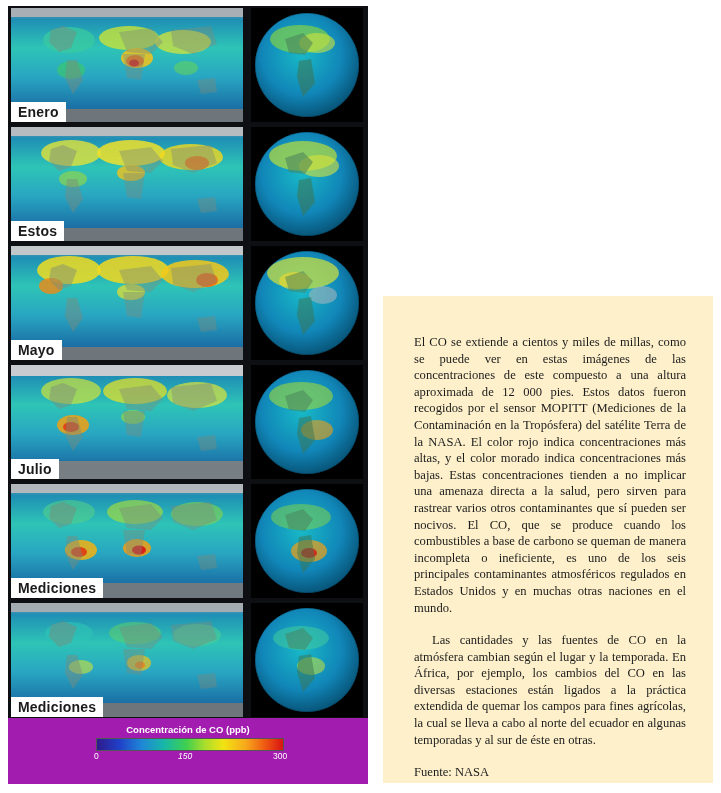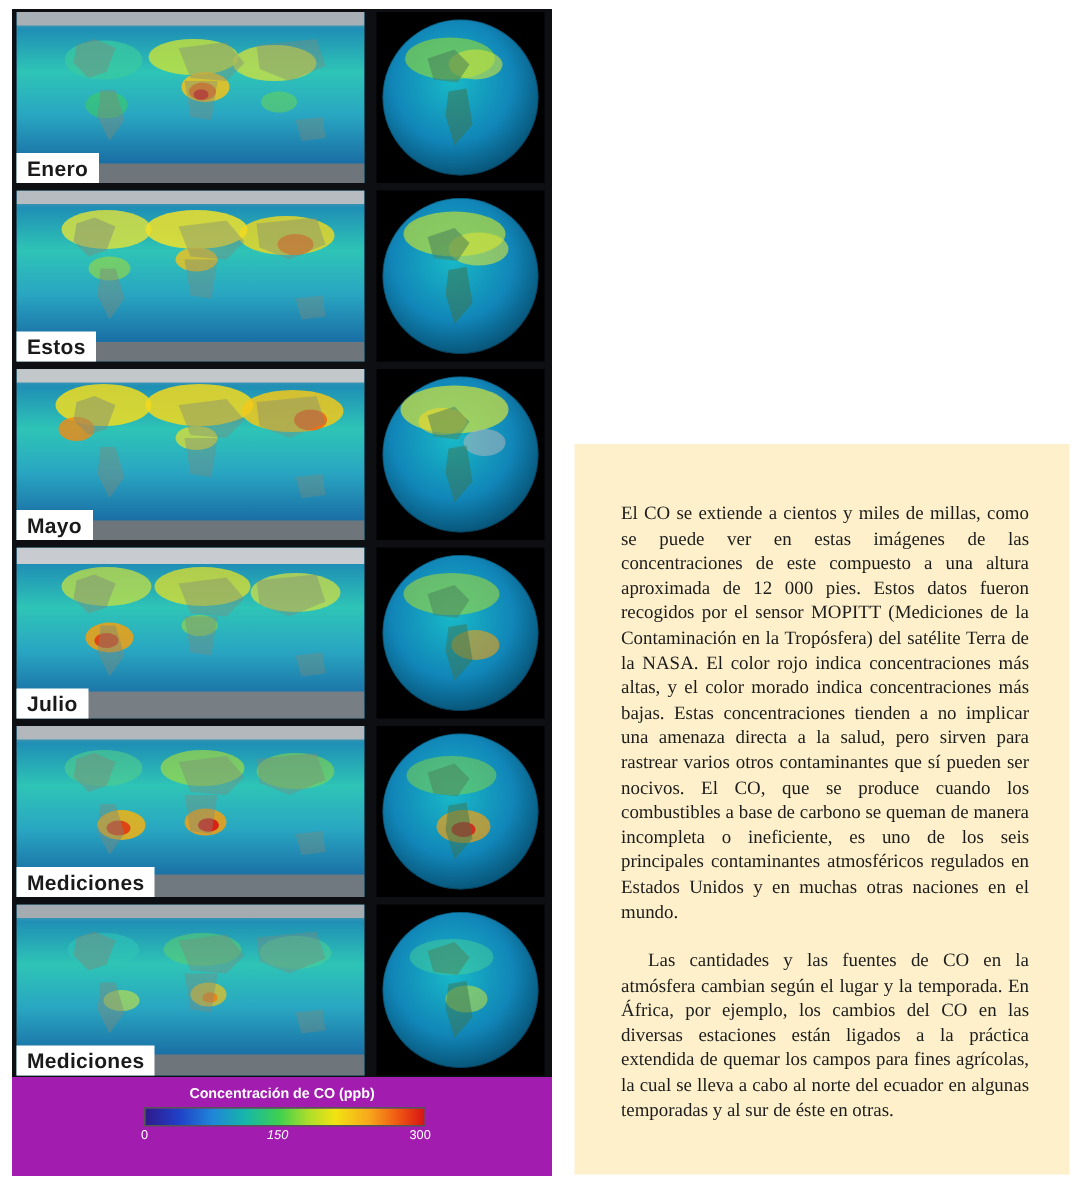--- a/index.html
+++ b/index.html
@@ -387,14 +387,15 @@
     <div class="cb-tick" id="cb-min">0</div>
     <div class="cb-tick" id="cb-mid">150</div>
     <div class="cb-tick" id="cb-max">300</div>
   </div>
 </div>
 
 <div id="text-panel">
   <div id="text-inner">
     <p id="para-1">El CO se extiende a cientos y miles de millas, como se puede ver en estas imágenes de las concentraciones de este compuesto a una altura aproximada de 12 000 pies. Estos datos fueron recogidos por el sensor MOPITT (Mediciones de la Contaminación en la Tropósfera) del satélite Terra de la NASA. El color rojo indica concentraciones más altas, y el color morado indica concentraciones más bajas. Estas concentraciones tienden a no implicar una amenaza directa a la salud, pero sirven para rastrear varios otros contaminantes que sí pueden ser nocivos. El CO, que se produce cuando los combustibles a base de carbono se queman de manera incompleta o ineficiente, es uno de los seis principales contaminantes atmosféricos regulados en Estados Unidos y en muchas otras naciones en el mundo.</p>
     <p id="para-2">Las cantidades y las fuentes de CO en la atmósfera cambian según el lugar y la temporada. En África, por ejemplo, los cambios del CO en las diversas estaciones están ligados a la práctica extendida de quemar los campos para fines agrícolas, la cual se lleva a cabo al norte del ecuador en algunas temporadas y al sur de éste en otras.</p>
+    <p id="source-line">Fuente: NASA</p>
   </div>
 </div>
 
 </body></html>

